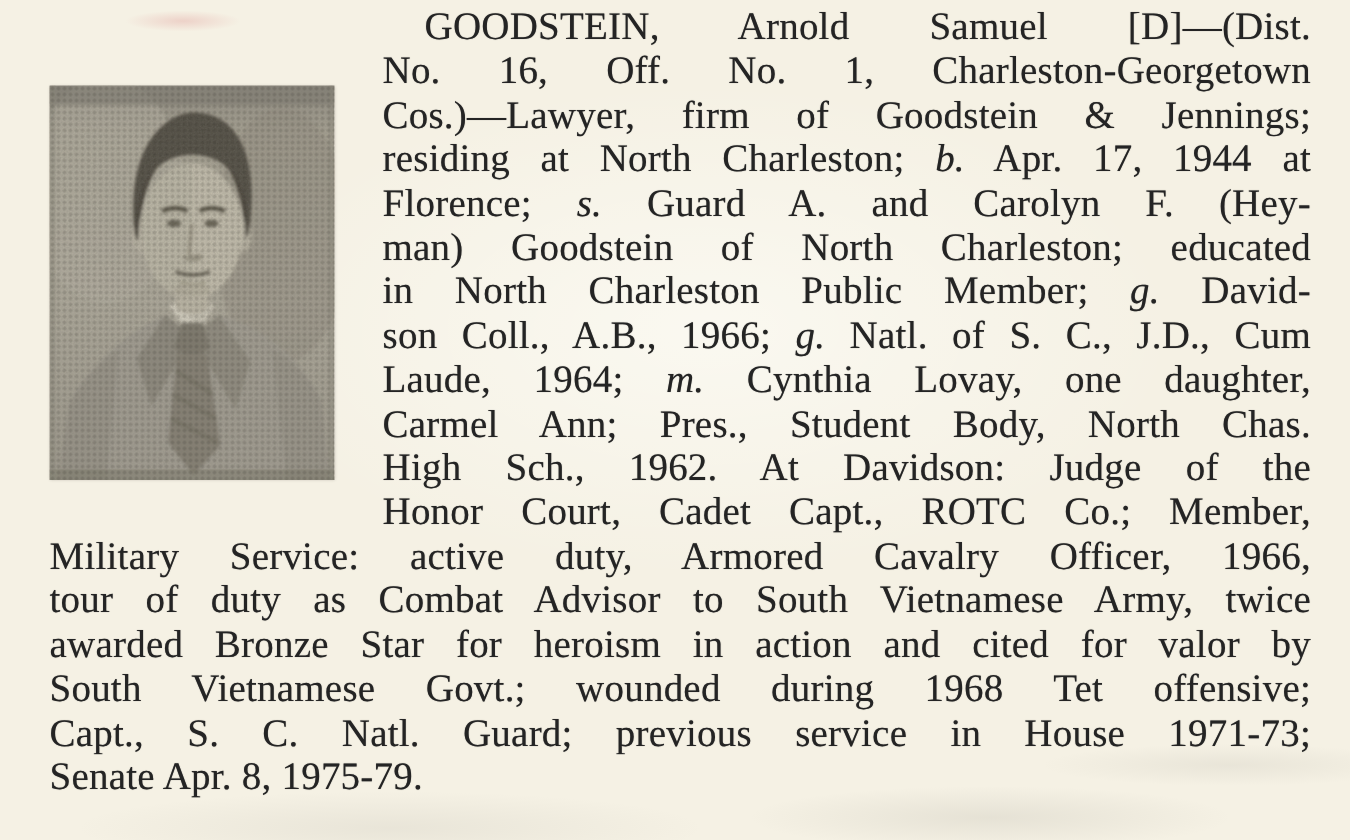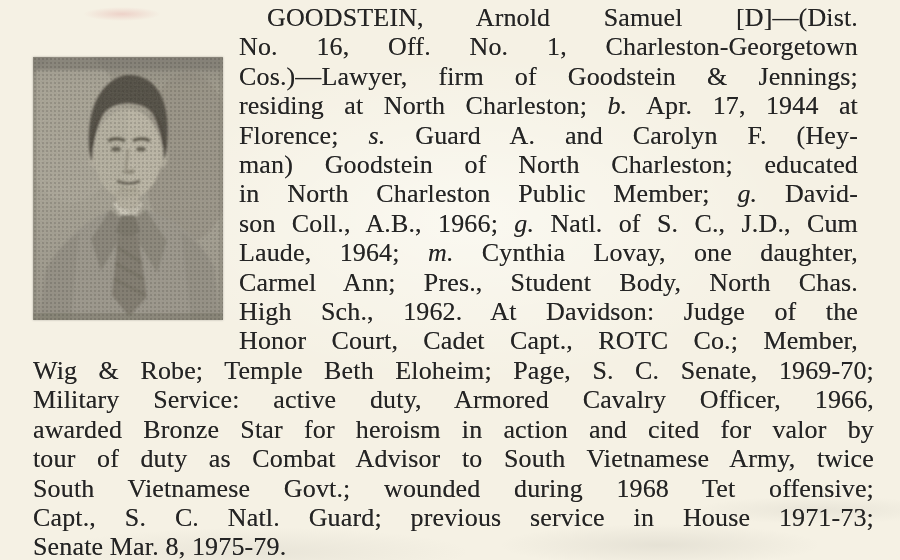--- a/index.html
+++ b/index.html
@@ -38,21 +38,21 @@
   }
   .line em { font-style: italic; }
   .line.indent { text-indent: 28px; }
   .line.last {
     -moz-text-align-last: left;
     text-align-last: left;
   }
 
   .col-text {
     position: absolute;
-    left: 239px;
+    left: 255px;
     top: 3px;
     width: 619px;
   }
   .full-text {
     position: absolute;
     left: 33px;
     top: 356px;
     width: 841px;
   }
 
@@ -164,22 +164,21 @@
       <div class="line"><span>man) Goodstein of North Charleston; educated</span></div>
       <div class="line"><span>in North Charleston Public Member; </span><em>g.</em><span> David-</span></div>
       <div class="line"><span>son Coll., A.B., 1966; </span><em>g.</em><span> Natl. of S. C., J.D., Cum</span></div>
       <div class="line"><span>Laude, 1964; </span><em>m.</em><span> Cynthia Lovay, one daughter,</span></div>
       <div class="line"><span>Carmel Ann; Pres., Student Body, North Chas.</span></div>
       <div class="line"><span>High Sch., 1962. At Davidson: Judge of the</span></div>
       <div class="line"><span>Honor Court, Cadet Capt., ROTC Co.; Member,</span></div>
     </div>
 
   <div class="full-text" id="full-text">
-      <div class="line"><span>Wig &amp; Robe; Temple Beth Eloheim; Page, S. C. Senate, 1969-70;</span></div>
       <div class="line"><span>Military Service: active duty, Armored Cavalry Officer, 1966,</span></div>
+      <div class="line"><span>tour of duty as Combat Advisor to South Vietnamese Army, twice</span></div>
       <div class="line"><span>awarded Bronze Star for heroism in action and cited for valor by</span></div>
-      <div class="line"><span>tour of duty as Combat Advisor to South Vietnamese Army, twice</span></div>
       <div class="line"><span>South Vietnamese Govt.; wounded during 1968 Tet offensive;</span></div>
       <div class="line"><span>Capt., S. C. Natl. Guard; previous service in House 1971-73;</span></div>
-      <div class="line last"><span>Senate Mar. 8, 1975-79.</span></div>
+      <div class="line last"><span>Senate Apr. 8, 1975-79.</span></div>
     </div>
 
 </div>
 
 </body></html>

